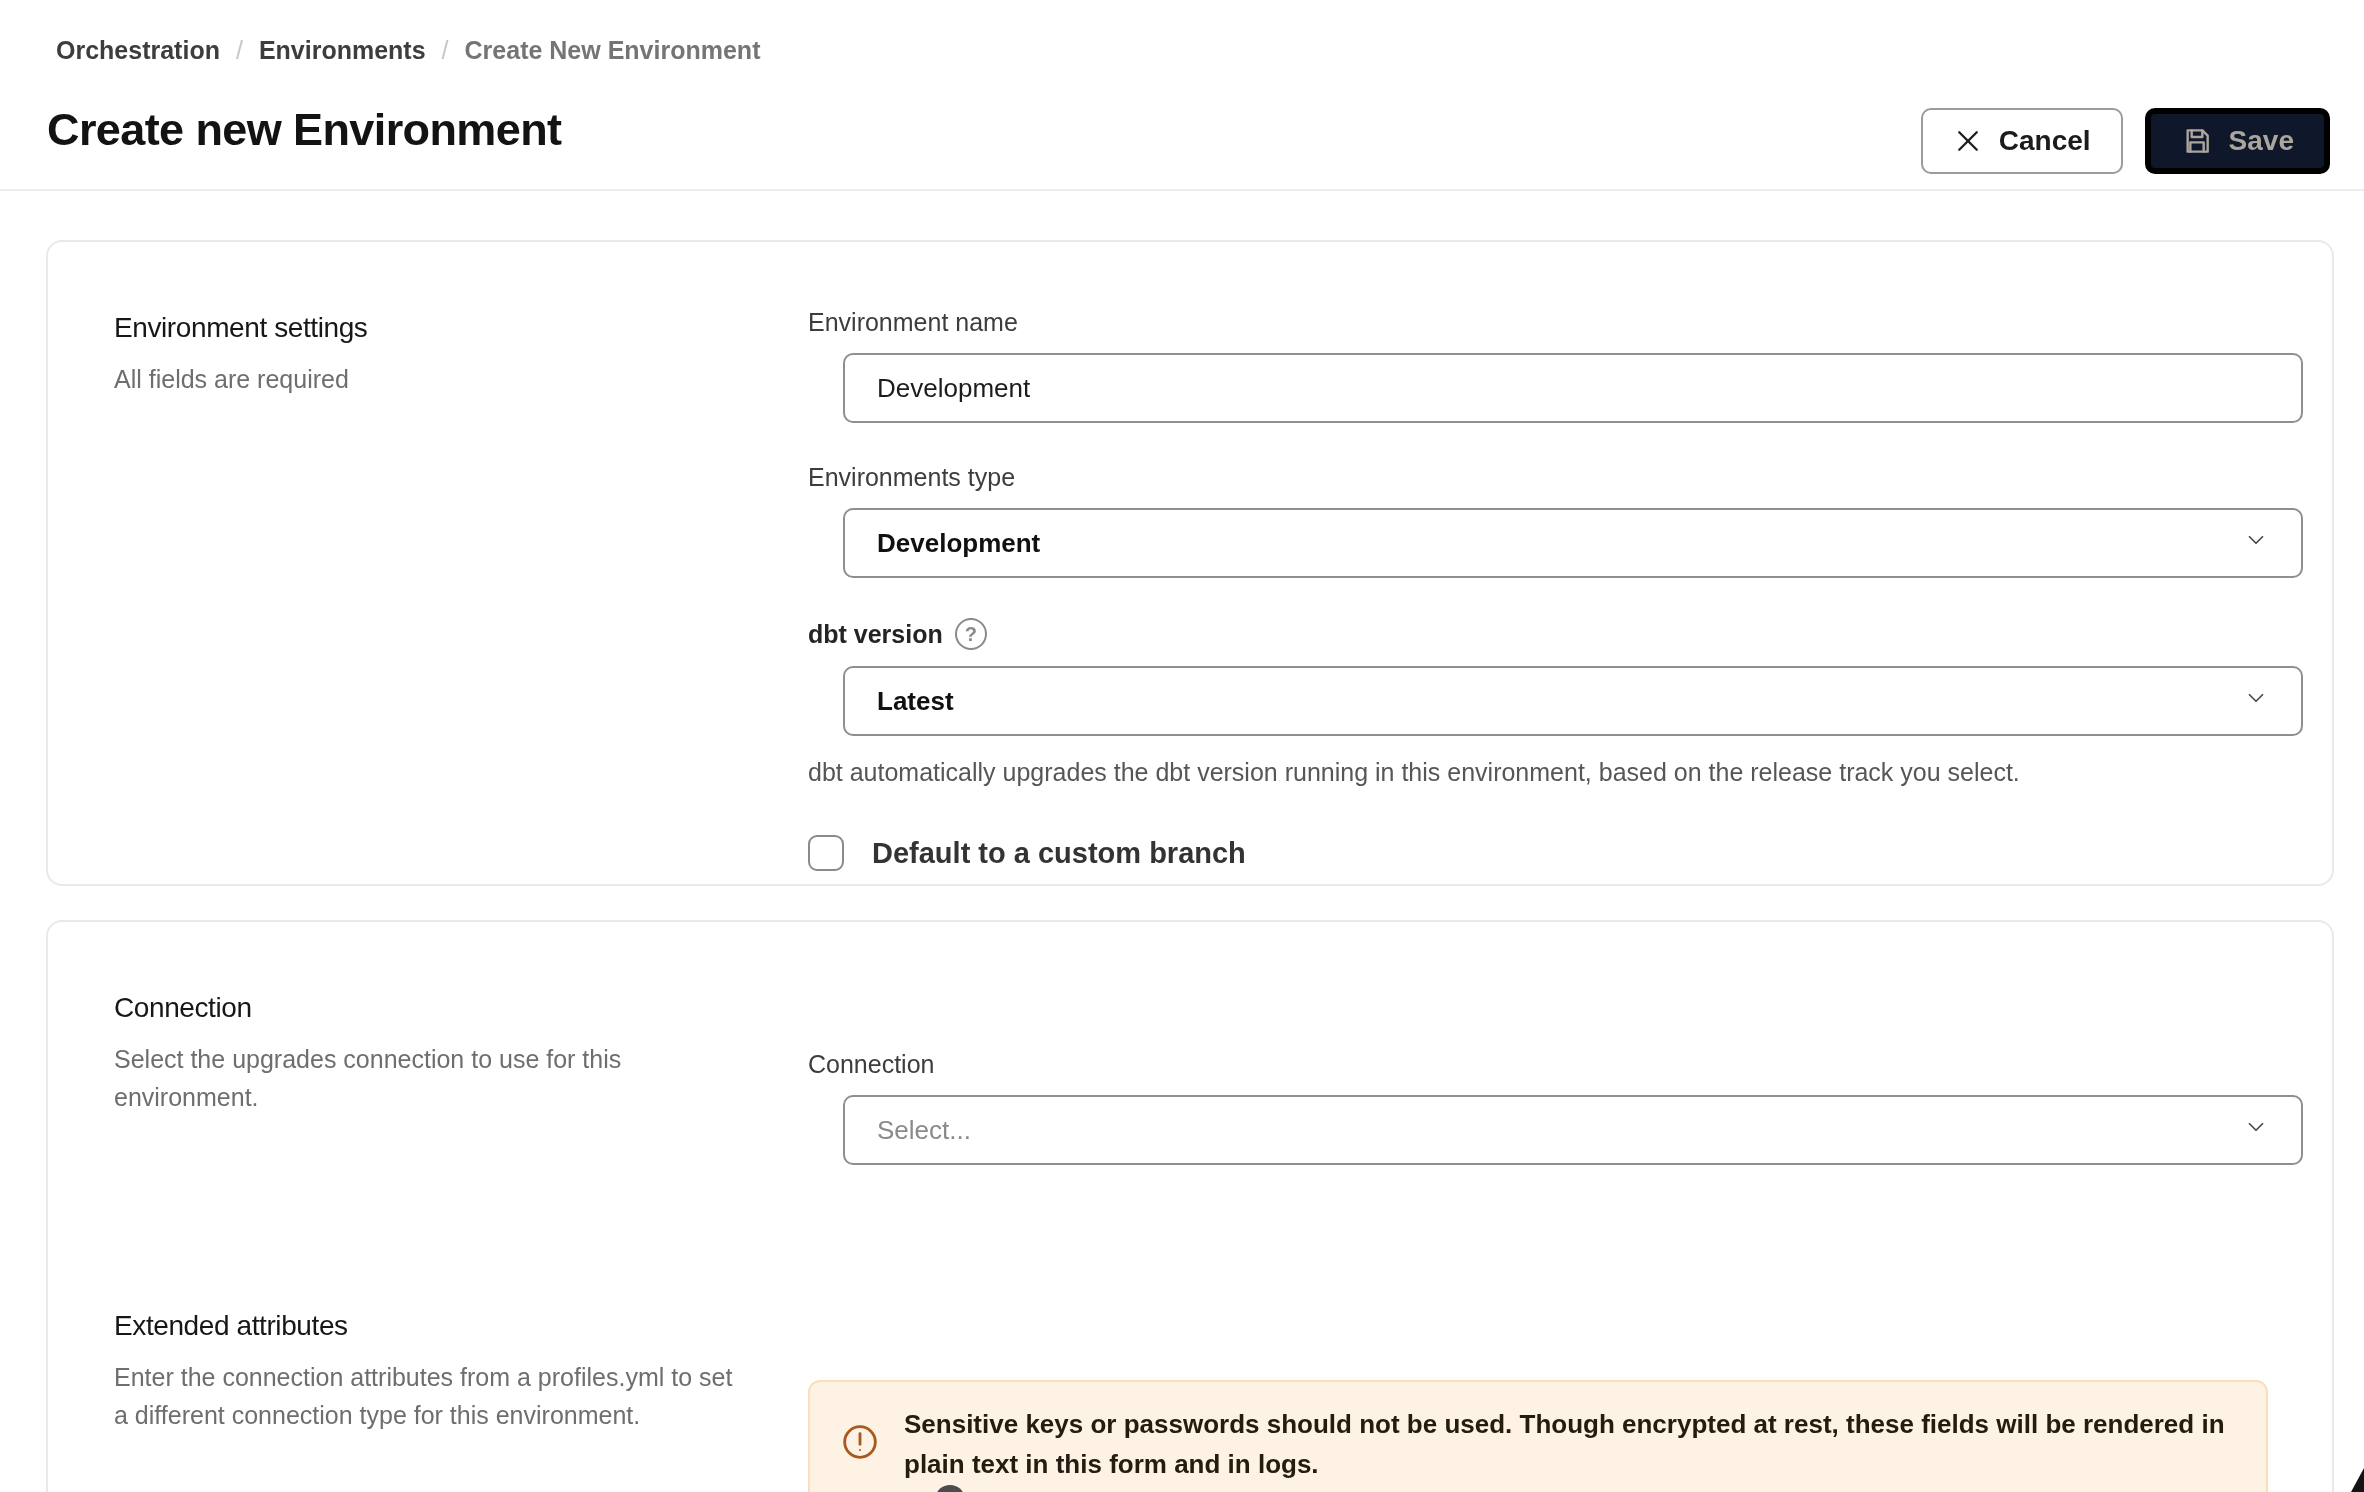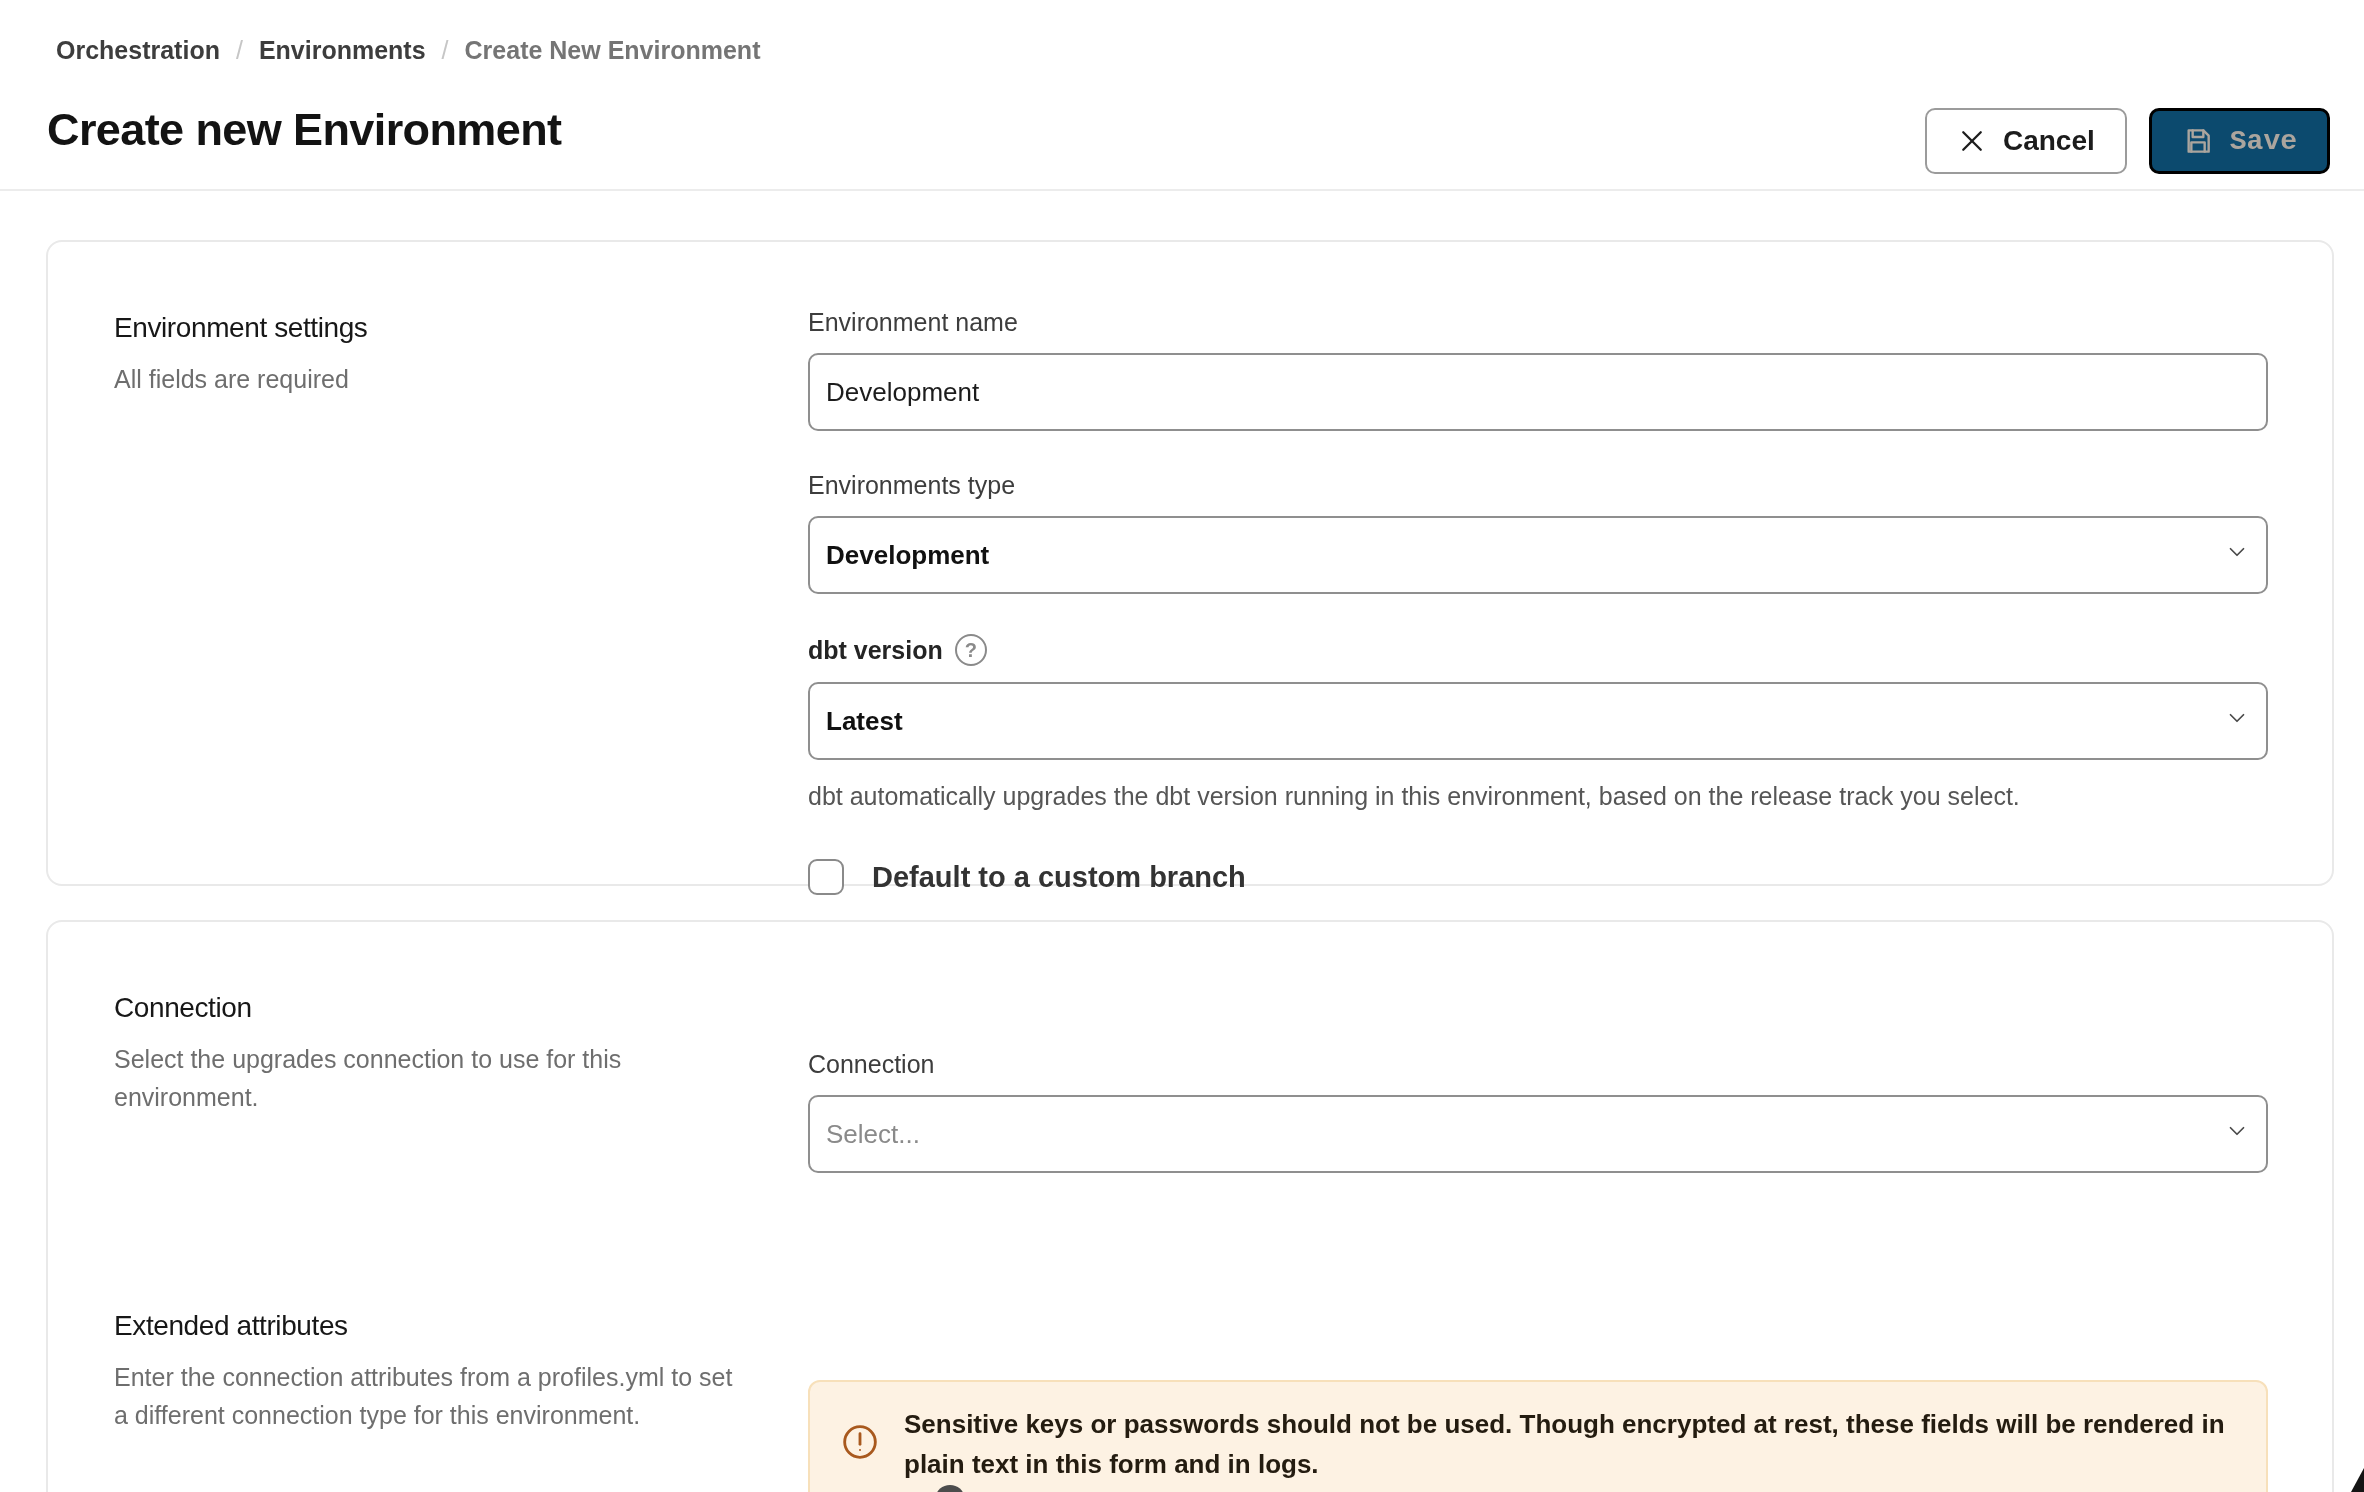--- a/index.html
+++ b/index.html
@@ -26,21 +26,21 @@
   .header-actions {
     position:absolute; top:108px; right:34px;
     display:flex; gap:22px; align-items:center;padding-left:28px;
   }
   .btn {
     height:66px; border-radius:10px; padding:0 30px;
     display:flex; align-items:center; gap:16px;
     font-family:inherit; font-size:28px; font-weight:600; cursor:pointer;
   }
   .btn-cancel { background:#ffffff; border:2px solid #9b9b9b; color:#1c1c1c; }
-  .btn-save   { background:#0c4a6e; border:3px solid #000000; color:#aba59e;font-family:Liberation Mono, monospace; }
+  .btn-save   { background:#0f172a; border:6px solid #000000; color:#aba59e; }
   .btn svg { display:block; }
 
   .header-divider {
     position:absolute; left:0; right:0; top:189px;
     height:2px; background:#ececec;
   }
 
   
   .card {
     position:absolute; left:46px; width:2288px;
@@ -56,24 +56,24 @@
   .fields { position:absolute; left:760px; width:1460px; }
 
   .field { margin-bottom:40px; }
   .field-label {
     display:flex; align-items:center; gap:12px;
     font-size:25px; font-weight:500; color:#3d3d3d; margin-bottom:16px;
   }
   .field-label.bold { font-weight:700; color:#242424; }
 
   .control {
-    width:100%; height:78px; background:#ffffff;
+    width:100%; height:70px; background:#ffffff;
     border:2px solid #8f8f8f; border-radius:10px;
     display:flex; align-items:center; justify-content:space-between;
-    padding:0 16px; font-size:26px; color:#1c1c1c;
+    padding:0 32px; font-size:26px; color:#1c1c1c;margin-left:35px;
   }
   input.control {
     font-family:inherit; font-size:26px; color:#1c1c1c; outline:none;
   }
   .control .value-bold { font-weight:700; color:#111111; }
   .control .value-placeholder { font-weight:400; color:#8a8a8a; }
   .chevron { flex:0 0 auto; }
 
   .help-icon {
     width:32px; height:32px; border:2px solid #8a8a8a; border-radius:50%;

